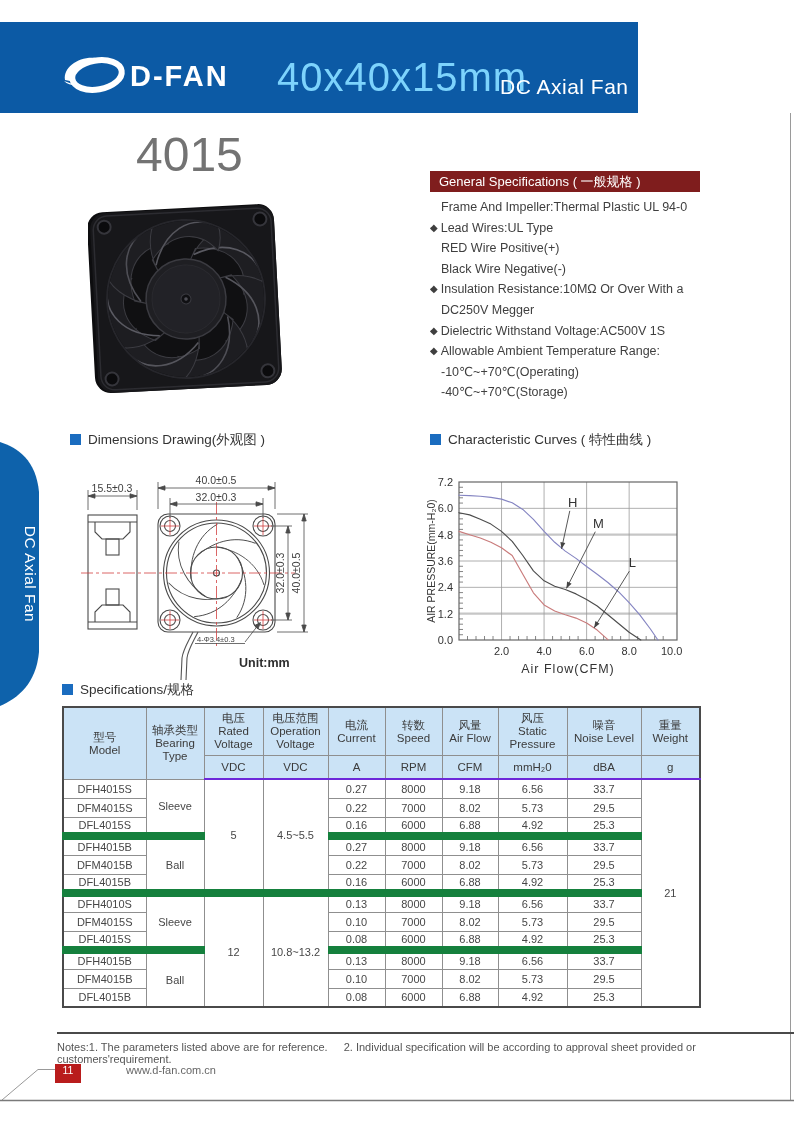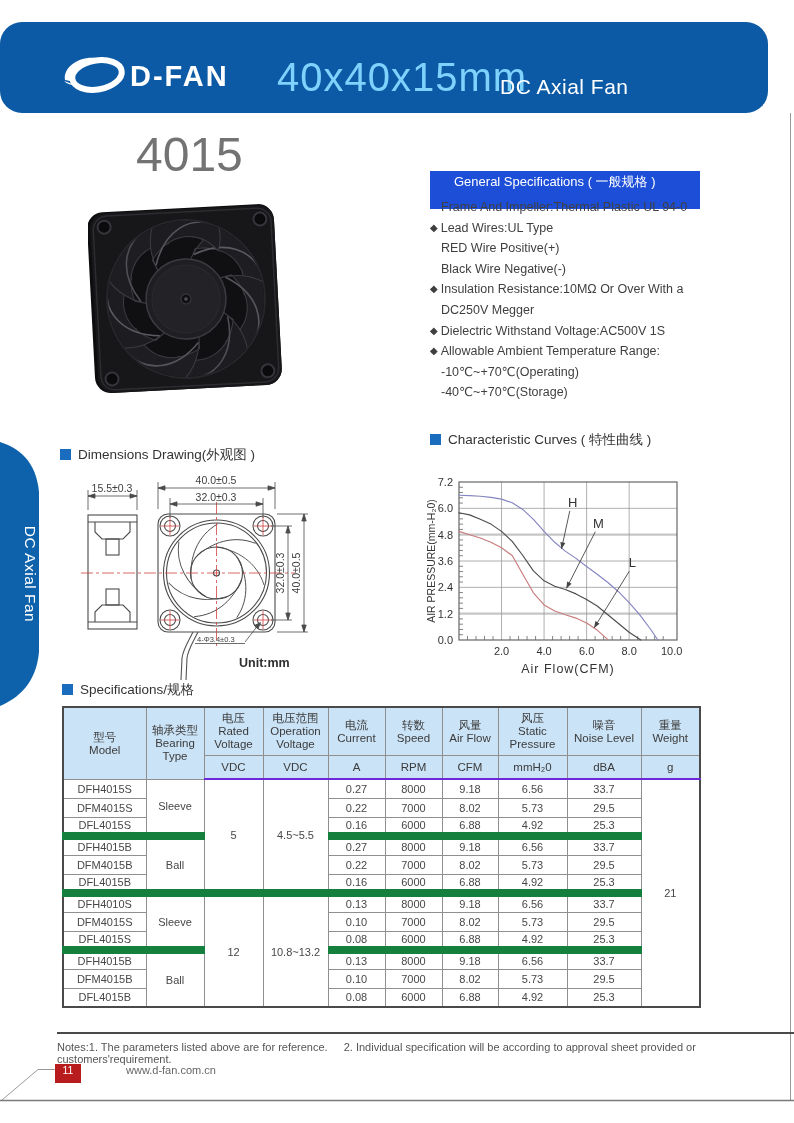--- a/index.html
+++ b/index.html
@@ -1,42 +1,42 @@
 <!DOCTYPE html>
 <html><head>
 <meta charset="utf-8">
 <style>
   *{margin:0;padding:0;box-sizing:border-box;}
   body{background:#ffffff;font-family:"Liberation Sans","DejaVu Sans",sans-serif;}
   .page{position:relative;width:794px;height:1123px;background:#fff;overflow:hidden;}
   svg{font-family:"Liberation Sans","DejaVu Sans",sans-serif;}
 
   
-  .header-bar{position:absolute;left:0;top:22px;width:768px;height:91px;background:#0c5aa5;border-radius:22px;}
+  .header-bar{position:absolute;left:0;top:22px;width:638px;height:91px;background:#0c5aa5;}
   .logo-icon{position:absolute;left:62px;top:32px;width:64px;height:42px;}
   .brand{position:absolute;left:130px;top:38px;color:#fff;font-size:29px;font-weight:bold;letter-spacing:2px;line-height:32px;}
   .size-title{position:absolute;left:277px;top:33px;color:#7dd3fc;font-size:40px;font-weight:400;line-height:44px;letter-spacing:1px;text-align:right;}
   .sub-title{position:absolute;left:500px;top:53px;color:#fff;font-size:21px;font-weight:400;line-height:24px;letter-spacing:0.5px;}
 
   
   .model-number{position:absolute;left:136px;top:129px;font-size:48px;color:#737373;line-height:52px;}
   .fan-photo{position:absolute;left:88px;top:203px;width:196px;height:192px;}
 
   
-  .gs-header{position:absolute;left:430px;top:171px;width:270px;height:38px;background:#1d4ed8;color:#fff;
-             font-size:13px;line-height:21px;padding-left:24px;}
+  .gs-header{position:absolute;left:430px;top:171px;width:270px;height:21px;background:#7f1d1d;color:#fff;
+             font-size:13px;line-height:21px;padding-left:9px;}
   .gs-list{position:absolute;left:430px;top:197px;width:340px;font-size:12.5px;color:#3f3f3f;}
   .gs-row{line-height:20.6px;white-space:nowrap;}
   .gs-row.indent{padding-left:11px;}
   .diamond{font-size:10px;margin-right:3px;color:#3f3f3f;vertical-align:1px;}
 
   
   .sec-title{position:absolute;font-size:13.5px;color:#333;white-space:nowrap;}
   .sec-title .square{display:inline-block;width:11px;height:11px;background:#1a6cbf;margin-right:7px;vertical-align:-1px;}
-  #sec-dims{left:60px;top:431px;margin-top:15px;}
+  #sec-dims{left:70px;top:431px;}
   #sec-curves{left:430px;top:431px;}
   #sec-specs{left:62px;top:681px;}
 
   .dims-svg{position:absolute;left:55px;top:452px;width:350px;height:235px;}
   .chart-svg{position:absolute;left:425px;top:455px;width:292px;height:235px;}
 
   
   .side-tab{position:absolute;left:0;top:438px;width:46px;height:272px;}
 
   

